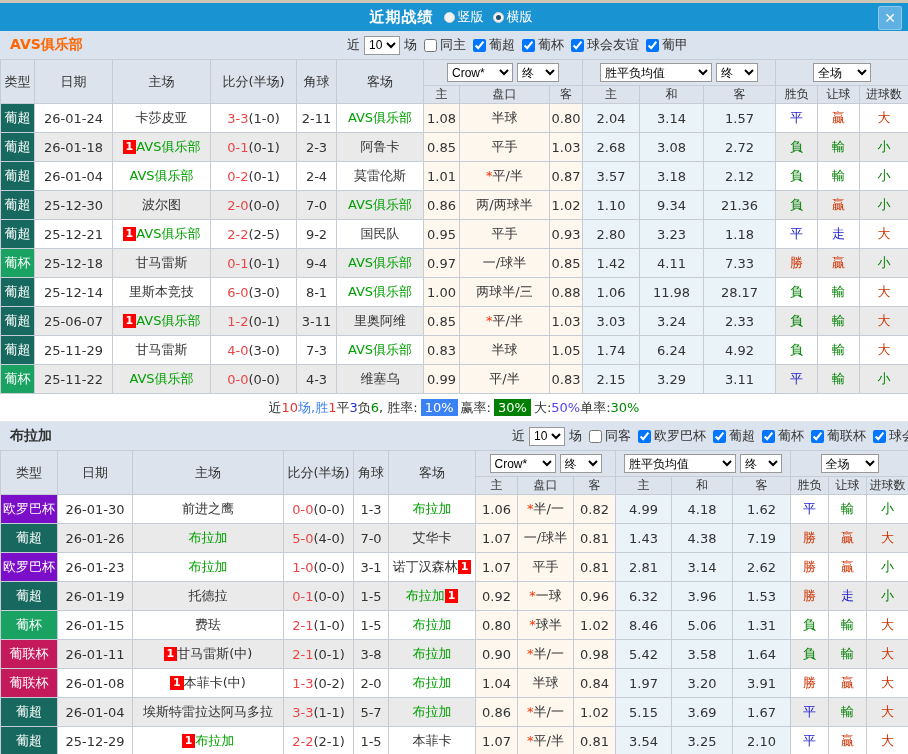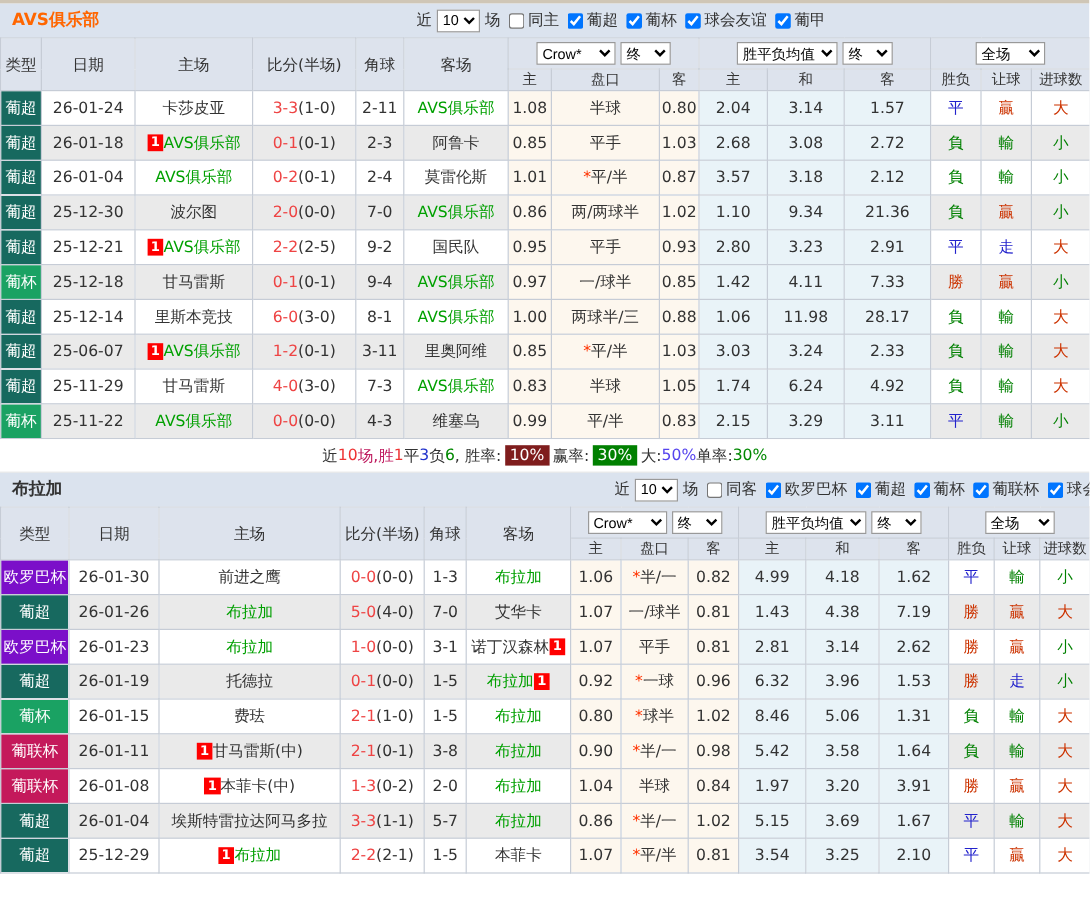--- a/index.html
+++ b/index.html
@@ -22,41 +22,53 @@
   .s1 .controls{left:512px;}
   .controls select{height:19px;font-size:12px;border:1px solid #999;background:#fff;margin:0 2px;}
   .controls input[type=checkbox]{width:13px;height:13px;margin:0 1px 0 5px;vertical-align:middle;}
   
   table.grid{border-collapse:collapse;table-layout:fixed;width:908px;font-size:13px;color:#333;padding-left:10px;}
   table.grid th,table.grid td{border:1px solid #c6ccd6;text-align:center;padding:0;overflow:hidden;white-space:nowrap;}
   thead th{background:#dde3ed;font-weight:normal;color:#333;font-size:13px;}
   tr.h1 th{height:25px;}
   tr.h2 th{height:16px;font-size:12px;}
   thead select{height:19px;font-size:12px;border:1px solid #999;background:#fff;margin:0 2px;}
-  select.w-book{width:66px;} select.w-fin{width:42px;} select.w-avg{width:84px;} select.w-full{width:58px;}
+  select.w-book{width:66px;} select.w-fin{width:42px;} select.w-avg{width:112px;} select.w-full{width:58px;}
   tbody td{height:28px;}
   tr.even td{background:#eaeaea;}
   tr.odd td{background:#ffffff;}
   td.cream{background:#fdf7ee !important;}
   td.lblue{background:#e9f3f8 !important;}
   td.badge{color:#fff;font-size:13px;}
   .red1{display:inline-block;background:#ff0000;color:#fff;font-size:11px;font-weight:bold;line-height:14px;padding:0 3px;vertical-align:1px;}
   .gteam{color:#00a000;}
   .score{color:#ee4444;}
   .half{color:#333;}
   .star{color:#ff3300;}
   
   .summary{height:27px;display:flex;align-items:center;justify-content:center;font-size:13px;background:#fff;border-bottom:1px solid #e5e5e5;}
   .summary .box{background:#008000;color:#fff;padding:1px 4px;margin:0 3px;}
 </style>
 </head>
 <body>
 
 <div id="app">
   <div class="topstrip"></div>
+  <div class="titlebar">
+    <span class="title">近期战绩</span>
+    <span class="radio-group">
+      <span class="radio"></span>
+      <span class="rlabel">竖版</span>
+      <span class="radio sel"></span>
+      <span class="rlabel">横版</span>
+    </span>
+    <span class="close">
+        <span>✕</span>
+      </span>
+  </div>
   <div id="sections">
       <div class="section s0">
         <div class="secbar">
           <span class="teamname" style="color: rgb(255, 102, 0);">AVS俱乐部</span>
           <div class="controls">
             <span>近</span>
             <select class="cnt"><option>10</option></select>
             <span>场</span>
             <input type="checkbox" style="">
             <span>同主</span>
@@ -186,21 +198,21 @@
               <td>25-12-21</td>
               <td><span class="red1">1</span><span class="gteam">AVS俱乐部</span></td>
               <td><span class="score">2-2</span><span class="half">(2-5)</span></td>
               <td>9-2</td>
               <td><span>国民队</span></td>
               <td class="cream">0.95</td>
               <td class="cream">平手</td>
               <td class="cream">0.93</td>
               <td class="lblue">2.80</td>
               <td class="lblue">3.23</td>
-              <td class="lblue">2.91</td>
+              <td class="lblue">1.18</td>
               <td style="color: rgb(34, 34, 204);">平</td>
               <td style="color: rgb(34, 34, 204);">走</td>
               <td style="color: rgb(204, 51, 0);">大</td>
             </tr>
             <tr class="even">
               <td class="badge" style="background: rgb(26, 162, 99);">葡杯</td>
               <td>25-12-18</td>
               <td><span>甘马雷斯</span></td>
               <td><span class="score">0-1</span><span class="half">(0-1)</span></td>
               <td>9-4</td>
@@ -281,28 +293,28 @@
               <td class="lblue">3.11</td>
               <td style="color: rgb(34, 34, 204);">平</td>
               <td style="color: rgb(0, 128, 0);">輸</td>
               <td style="color: rgb(0, 128, 0);">小</td>
             </tr>
           </tbody>
         </table>
         <div class="summary">
           <span style="color: rgb(51, 51, 51);">近</span>
           <span style="color: rgb(238, 51, 51);">10</span>
-          <span style="color: #be185d;">场,胜</span>
+          <span style="color: #3b82f6;">场,胜</span>
           <span style="color: rgb(238, 51, 51);">1</span>
           <span style="color: rgb(51, 51, 51);">平</span>
           <span style="color: rgb(34, 51, 204);">3</span>
           <span style="color: rgb(51, 51, 51);">负</span>
           <span style="color: rgb(0, 136, 0);">6</span>
           <span style="color: rgb(51, 51, 51);">, 胜率:</span>
-          <span class="box" style="background: #7f1d1d;">10%</span>
+          <span class="box" style="background: #3b82f6;">10%</span>
           <span style="color: rgb(51, 51, 51);"> 赢率:</span>
           <span class="box" style="background: rgb(0, 128, 0);">30%</span>
           <span style="color: rgb(51, 51, 51);"> 大:</span>
           <span style="color: rgb(85, 68, 238);">50%</span>
           <span style="color: rgb(51, 51, 51);"> 单率:</span>
           <span style="color: rgb(0, 136, 0);">30%</span>
         </div>
       </div>
       <div class="section s1">
         <div class="secbar">

